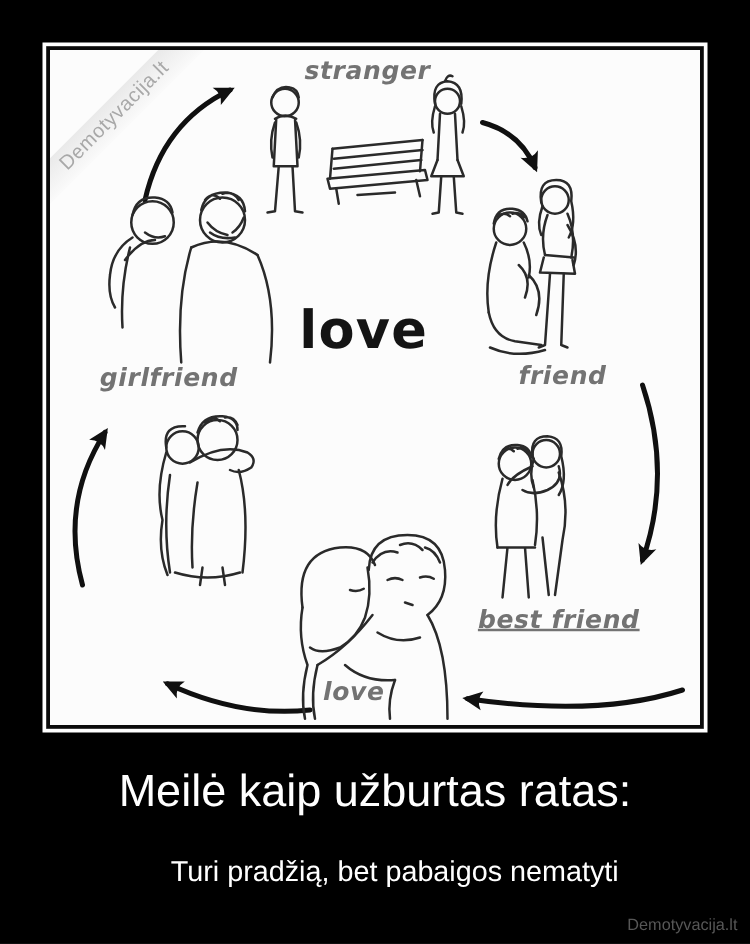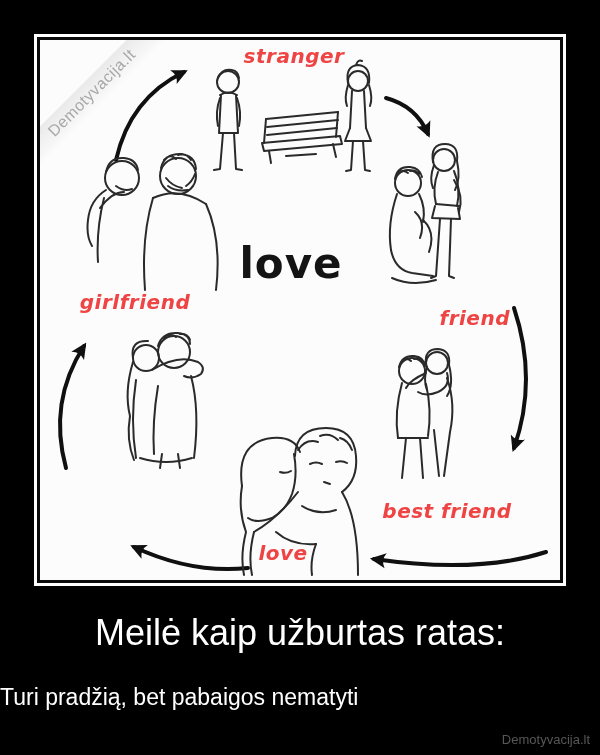--- a/index.html
+++ b/index.html
@@ -17,40 +17,40 @@
 
   
   .diag-wm { position:absolute; left:-40px; top:40px; width:184px; height:26px;
              transform:rotate(-45deg); text-align:center; line-height:26px;
              font-size:16px; color:#a8a8a8; letter-spacing:0.5px;
              background:linear-gradient(180deg, rgba(190,190,190,0.30), rgba(235,235,235,0.10));
              z-index:5; }
 
   
   .stage-label { position:absolute; text-align:center; font-style:italic;
-                 font-weight:600; font-size:20px; color:#ef4444;
+                 font-weight:600; font-size:20px; color:#737373;
                  font-family:"DejaVu Sans", sans-serif; letter-spacing:0.5px; z-index:4; }
   .lbl-stranger   { left:194px; top:4px;   width:120px; }
-  .lbl-friend     { left:350px; top:266px; width:120px;text-align:right; }
-  .lbl-bestfriend { left:332px; top:459px; width:150px; }
+  .lbl-friend     { left:350px; top:248px; width:120px; }
+  .lbl-bestfriend { left:332px; top:443px; width:150px;text-decoration:underline; }
   .lbl-love       { left:183px; top:501px; width:120px; }
   .lbl-bfgf       { left:32px;  top:424px; width:150px; line-height:27px; }
   .lbl-heartbreak { left:25px;  top:250px; width:140px; }
 
   
   .cycle-title { position:absolute; width:170px; text-align:center; color:#141414;
                  font-family:"DejaVu Sans", sans-serif; font-weight:800;
                  font-size:42px; line-height:1; letter-spacing:1px; z-index:4; }
   .cycle-title.t1 { left:166px; top:203px; }
   .cycle-title.t2 { left:166px; top:263px; }
 
   
   .caption-title { position:absolute; left:0; top:612px; width:600px; text-align:center;
                    color:#fff; font-size:36px; font-weight:400; letter-spacing:0px; }
-  .caption-sub   { position:absolute; left:0; top:684px; width:495px; text-align:left;
+  .caption-sub   { position:absolute; left:0; top:684px; width:495px; text-align:right;
                    color:#fff; font-size:23px; font-weight:400; }
   .site-wm { position:absolute; right:10px; top:732px; color:#575757; font-size:13px; }
 </style>
 </head>
 <body>
 
 <div class="poster">
 
   <div class="frame-outer">
     <div class="frame-inner">

